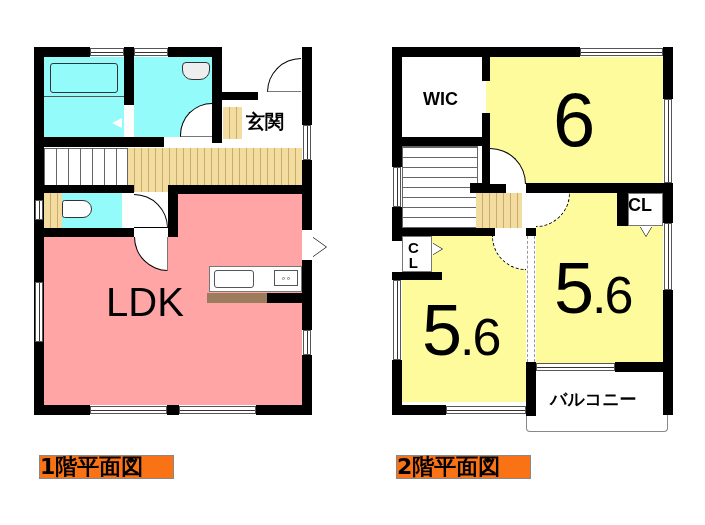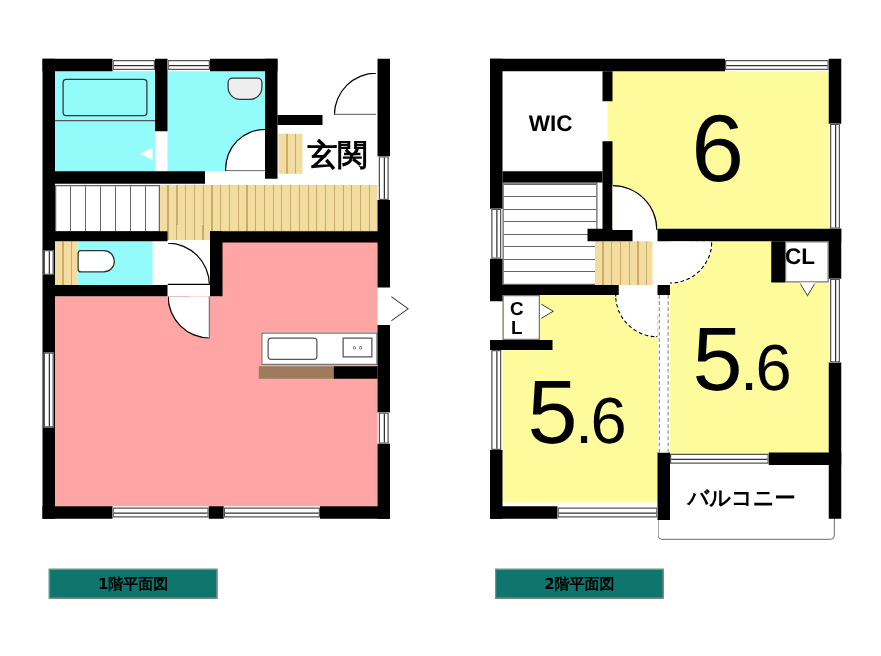--- a/index.html
+++ b/index.html
@@ -10,21 +10,21 @@
   .cyan{background:#94fbfb;}
   .yellow{background:#fdfb9b;}
   .wood{background:repeating-linear-gradient(90deg,#f2dca0 0 6px,#c9ab6a 6px 7px);}
   .win{position:absolute;background:#fff;border:1px solid #555;box-sizing:border-box;}
   .win.h::before{content:"";position:absolute;left:0;right:0;top:50%;border-top:1px solid #333;}
   .win.v::before{content:"";position:absolute;top:0;bottom:0;left:50%;border-left:1px solid #333;}
   .tick-h{position:absolute;height:1px;background:#000;}
   .label{position:absolute;color:#000;font-weight:bold;line-height:1;white-space:nowrap;}
   .door-arc{position:absolute;border:1px solid #000;box-sizing:border-box;background:#fff;}
   .dashed-arc{position:absolute;border:1px dashed #000;box-sizing:border-box;}
-  .caption{position:absolute;border:1px solid #888;background:#0f766e;font-weight:bold;font-size:12px;text-align:center;line-height:22px;box-sizing:border-box;font-family:"DejaVu Sans",sans-serif;}
+  .caption{position:absolute;border:1px solid #888;background:#f97316;font-weight:bold;font-size:22px;text-align:left;line-height:22px;box-sizing:border-box;font-family:"DejaVu Sans",sans-serif;}
   .stairs-h{background:repeating-linear-gradient(90deg,#fff 0 11px,#666 11px 12px);border:1px solid #666;box-sizing:border-box;}
   .stairs-v{background:repeating-linear-gradient(0deg,#fff 0 9px,#666 9px 10px);border:1px solid #666;box-sizing:border-box;}
 </style>
 </head>
 <body>
 
 <div class="abs" style="left:0;top:0;width:340px;height:440px;">
 
   <div class="abs cyan" style="left:44px;top:57px;width:80px;height:80px;"></div>
   <div class="abs" style="left:50px;top:63px;width:68px;height:30px;background:#94fbfb;border:1px solid #333;border-radius:3px;"></div>
@@ -77,21 +77,22 @@
   <div class="win v" style="left:303px;top:125px;width:8px;height:35px;"></div>
   <div class="win v" style="left:303px;top:330px;width:8px;height:25px;"></div>
 
   <div class="door-arc" style="left:267px;top:58px;width:34px;height:34px;border-radius:34px 0 0 0;border-right:none;border-bottom:1px solid #777;"></div>
   <div class="door-arc" style="left:180px;top:103px;width:32px;height:34px;border-radius:34px 0 0 0;border-right:none;border-bottom:1px solid #777;"></div>
   <div class="door-arc" style="left:134px;top:194px;width:34px;height:34px;border-radius:0 34px 0 0;border-left:none;"></div>
   <div class="door-arc" style="left:134px;top:237px;width:34px;height:34px;border-radius:0 0 0 34px;border-top:none;border-right:1px solid #777;"></div>
   <div class="abs" style="left:112px;top:118px;width:0;height:0;border-top:5px solid transparent;border-bottom:5px solid transparent;border-right:10px solid #fff;"></div>
   <div class="abs" style="left:312px;top:237px;width:0;height:0;border-top:10px solid transparent;border-bottom:10px solid transparent;border-left:14px solid #fff;filter:drop-shadow(1px 0 0 #000);"></div>
 
-  <div class="label" style="left:246px;top:112px;font-size:24px;font-family:'DejaVu Sans',sans-serif;text-align:right;">玄関</div>
+  <div class="label" style="left:246px;top:112px;font-size:19px;font-family:'DejaVu Sans',sans-serif;text-align:right;">玄関</div>
+  <div class="label" style="left:106px;top:282px;font-size:40px;font-weight:normal;">LDK</div>
 </div>
 
 <div class="abs" style="left:0;top:0;width:705px;height:440px;">
 
   <div class="abs" style="left:402px;top:57px;width:80px;height:80px;background:#fff;"></div>
   <div class="abs yellow" style="left:486px;top:57px;width:177px;height:126px;"></div>
   <div class="abs stairs-v" style="left:402px;top:146px;width:76px;height:82px;"></div>
   <div class="abs wood" style="left:476px;top:193px;width:46px;height:35px;"></div>
   <div class="abs yellow" style="left:402px;top:236px;width:124px;height:166px;"></div>
   <div class="abs yellow" style="left:536px;top:193px;width:127px;height:170px;"></div>

